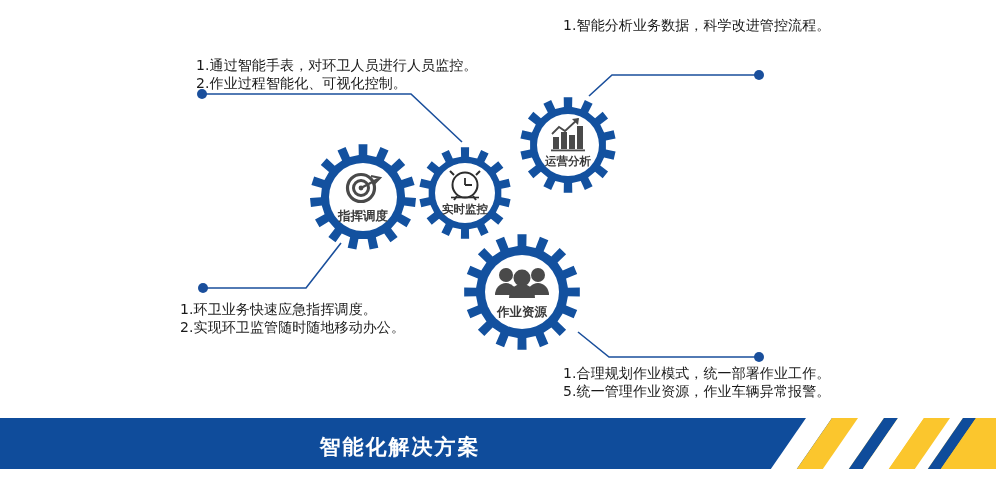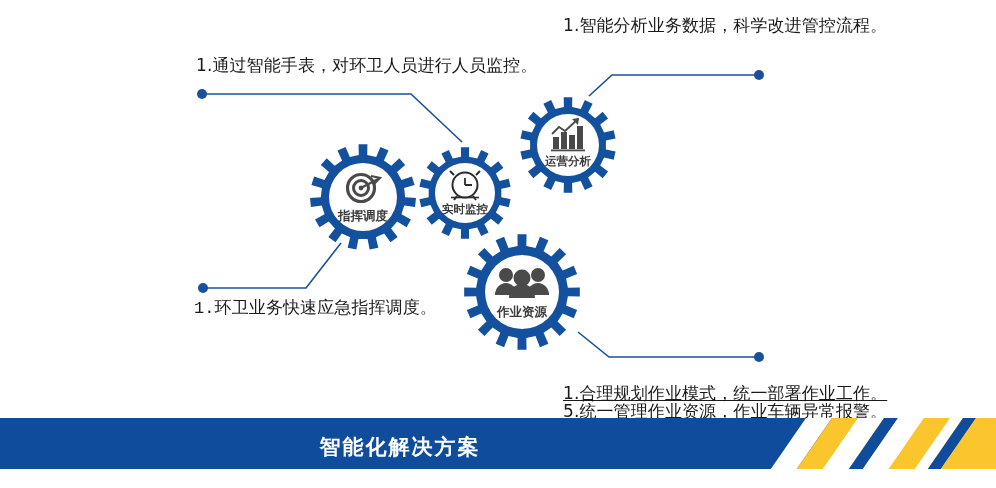--- a/index.html
+++ b/index.html
@@ -9,31 +9,31 @@
     font-family:"DejaVu Sans","Liberation Sans",sans-serif;
     overflow:hidden;
     position:relative;
   }
   #stage{position:absolute;left:0;top:0;width:996px;height:488px;}
 
   
   .note{
     position:absolute;
     color:#1a1a1a;
-    font-size:17px;
+    font-size:14px;
     line-height:18px;
     white-space:nowrap;
     letter-spacing:0.1px;
   }
   .note div{display:block;}
 
   #note-tl{left:196px;top:56px;}
   #note-tr{left:563px;top:16px;}
-  #note-bl{left:194px;top:300px;font-family:Liberation Mono, monospace;}
-  #note-br{left:563px;top:384px;text-decoration:underline;}
+  #note-bl{left:180px;top:300px;}
+  #note-br{left:563px;top:364px;}
 
   
   #connectors{position:absolute;left:0;top:0;width:996px;height:488px;}
 
   
   .gear{position:absolute;}
   .gear svg{display:block;overflow:visible;}
 
   
   #banner{
@@ -70,28 +70,30 @@
     </g>
 
     <g>
       <path d="M578 332 L609 357 L758 357" fill="none" stroke="#1a4f9c" stroke-width="1.6"></path>
       <circle cx="759" cy="357" r="5" fill="#1a4f9c"></circle>
     </g>
   </svg>
 
   <div class="note" id="note-tl">
     <div>1.通过智能手表，对环卫人员进行人员监控。</div>
+    <div>2.作业过程智能化、可视化控制。</div>
   </div>
 
   <div class="note" id="note-tr">
     <div>1.智能分析业务数据，科学改进管控流程。</div>
   </div>
 
   <div class="note" id="note-bl">
     <div>1.环卫业务快速应急指挥调度。</div>
+    <div>2.实现环卫监管随时随地移动办公。</div>
   </div>
 
   <div class="note" id="note-br">
     <div>1.合理规划作业模式，统一部署作业工作。</div>
     <div>5.统一管理作业资源，作业车辆异常报警。</div>
   </div>
 
   <div class="gear" style="left:522px;top:292px;width:0;height:0;">
     <svg width="240" height="240" viewBox="-60 -60 120 120" style="position:absolute;left:-120px;top:-120px;">
       <g>

